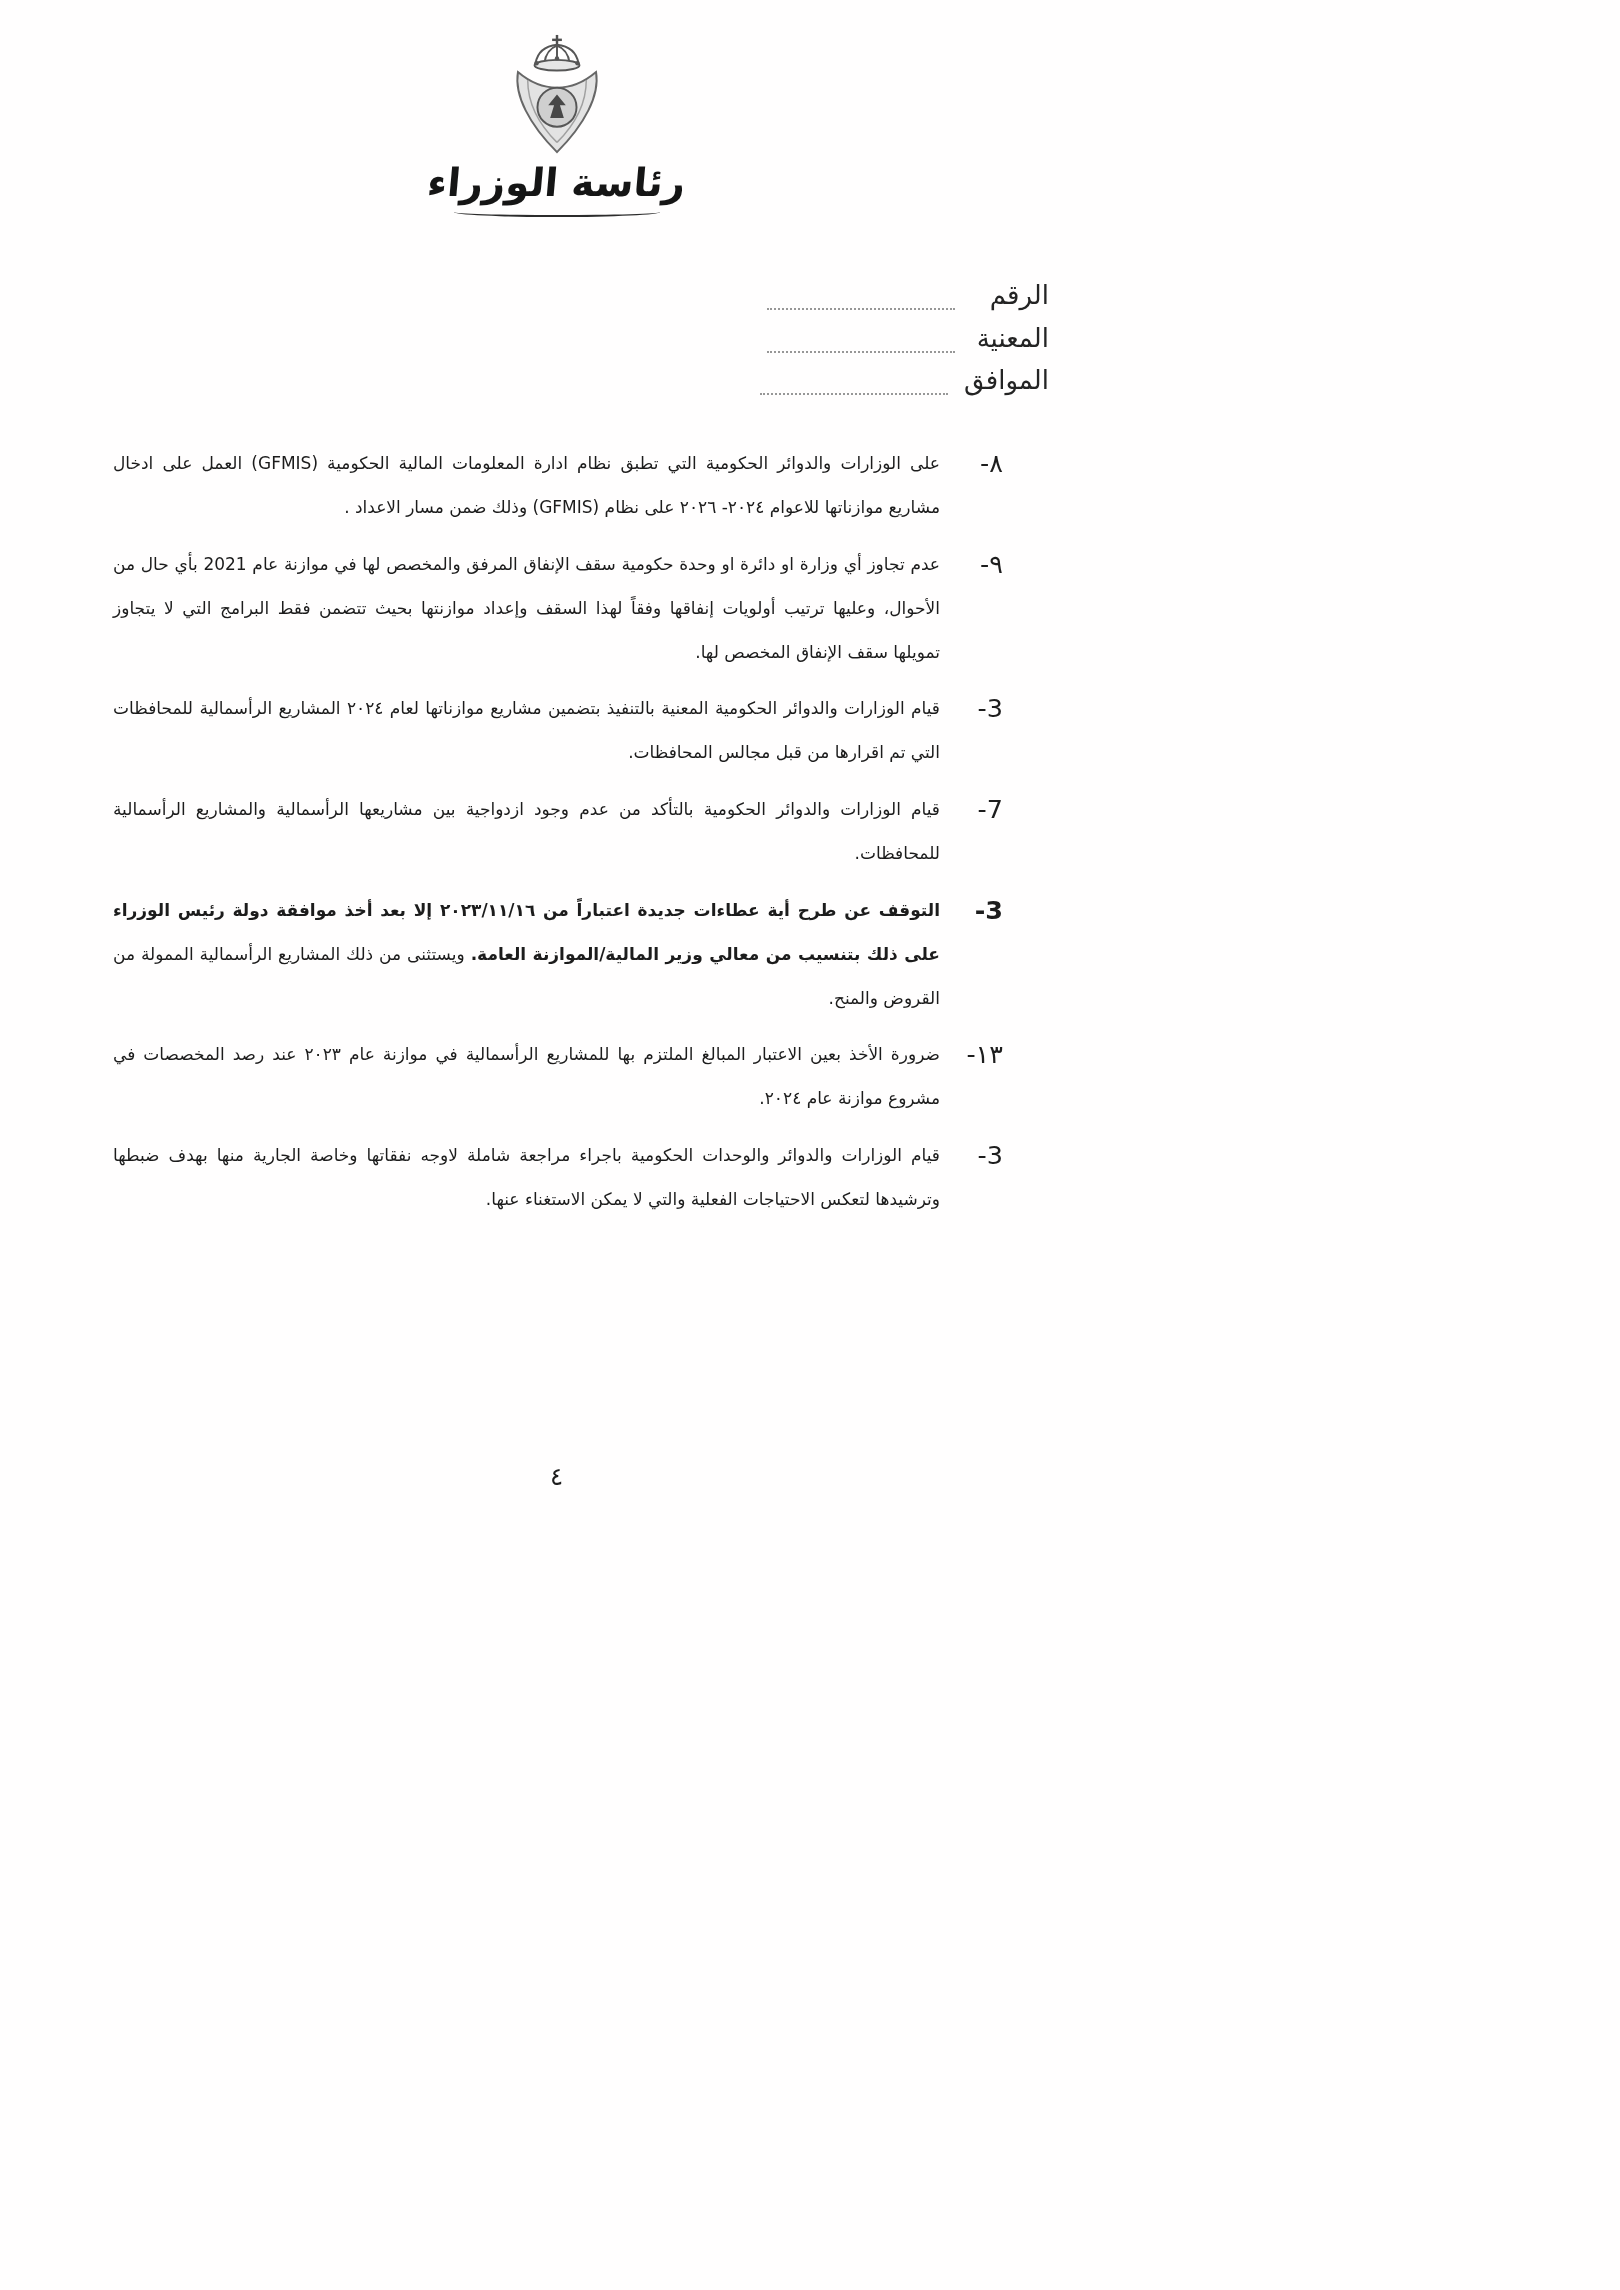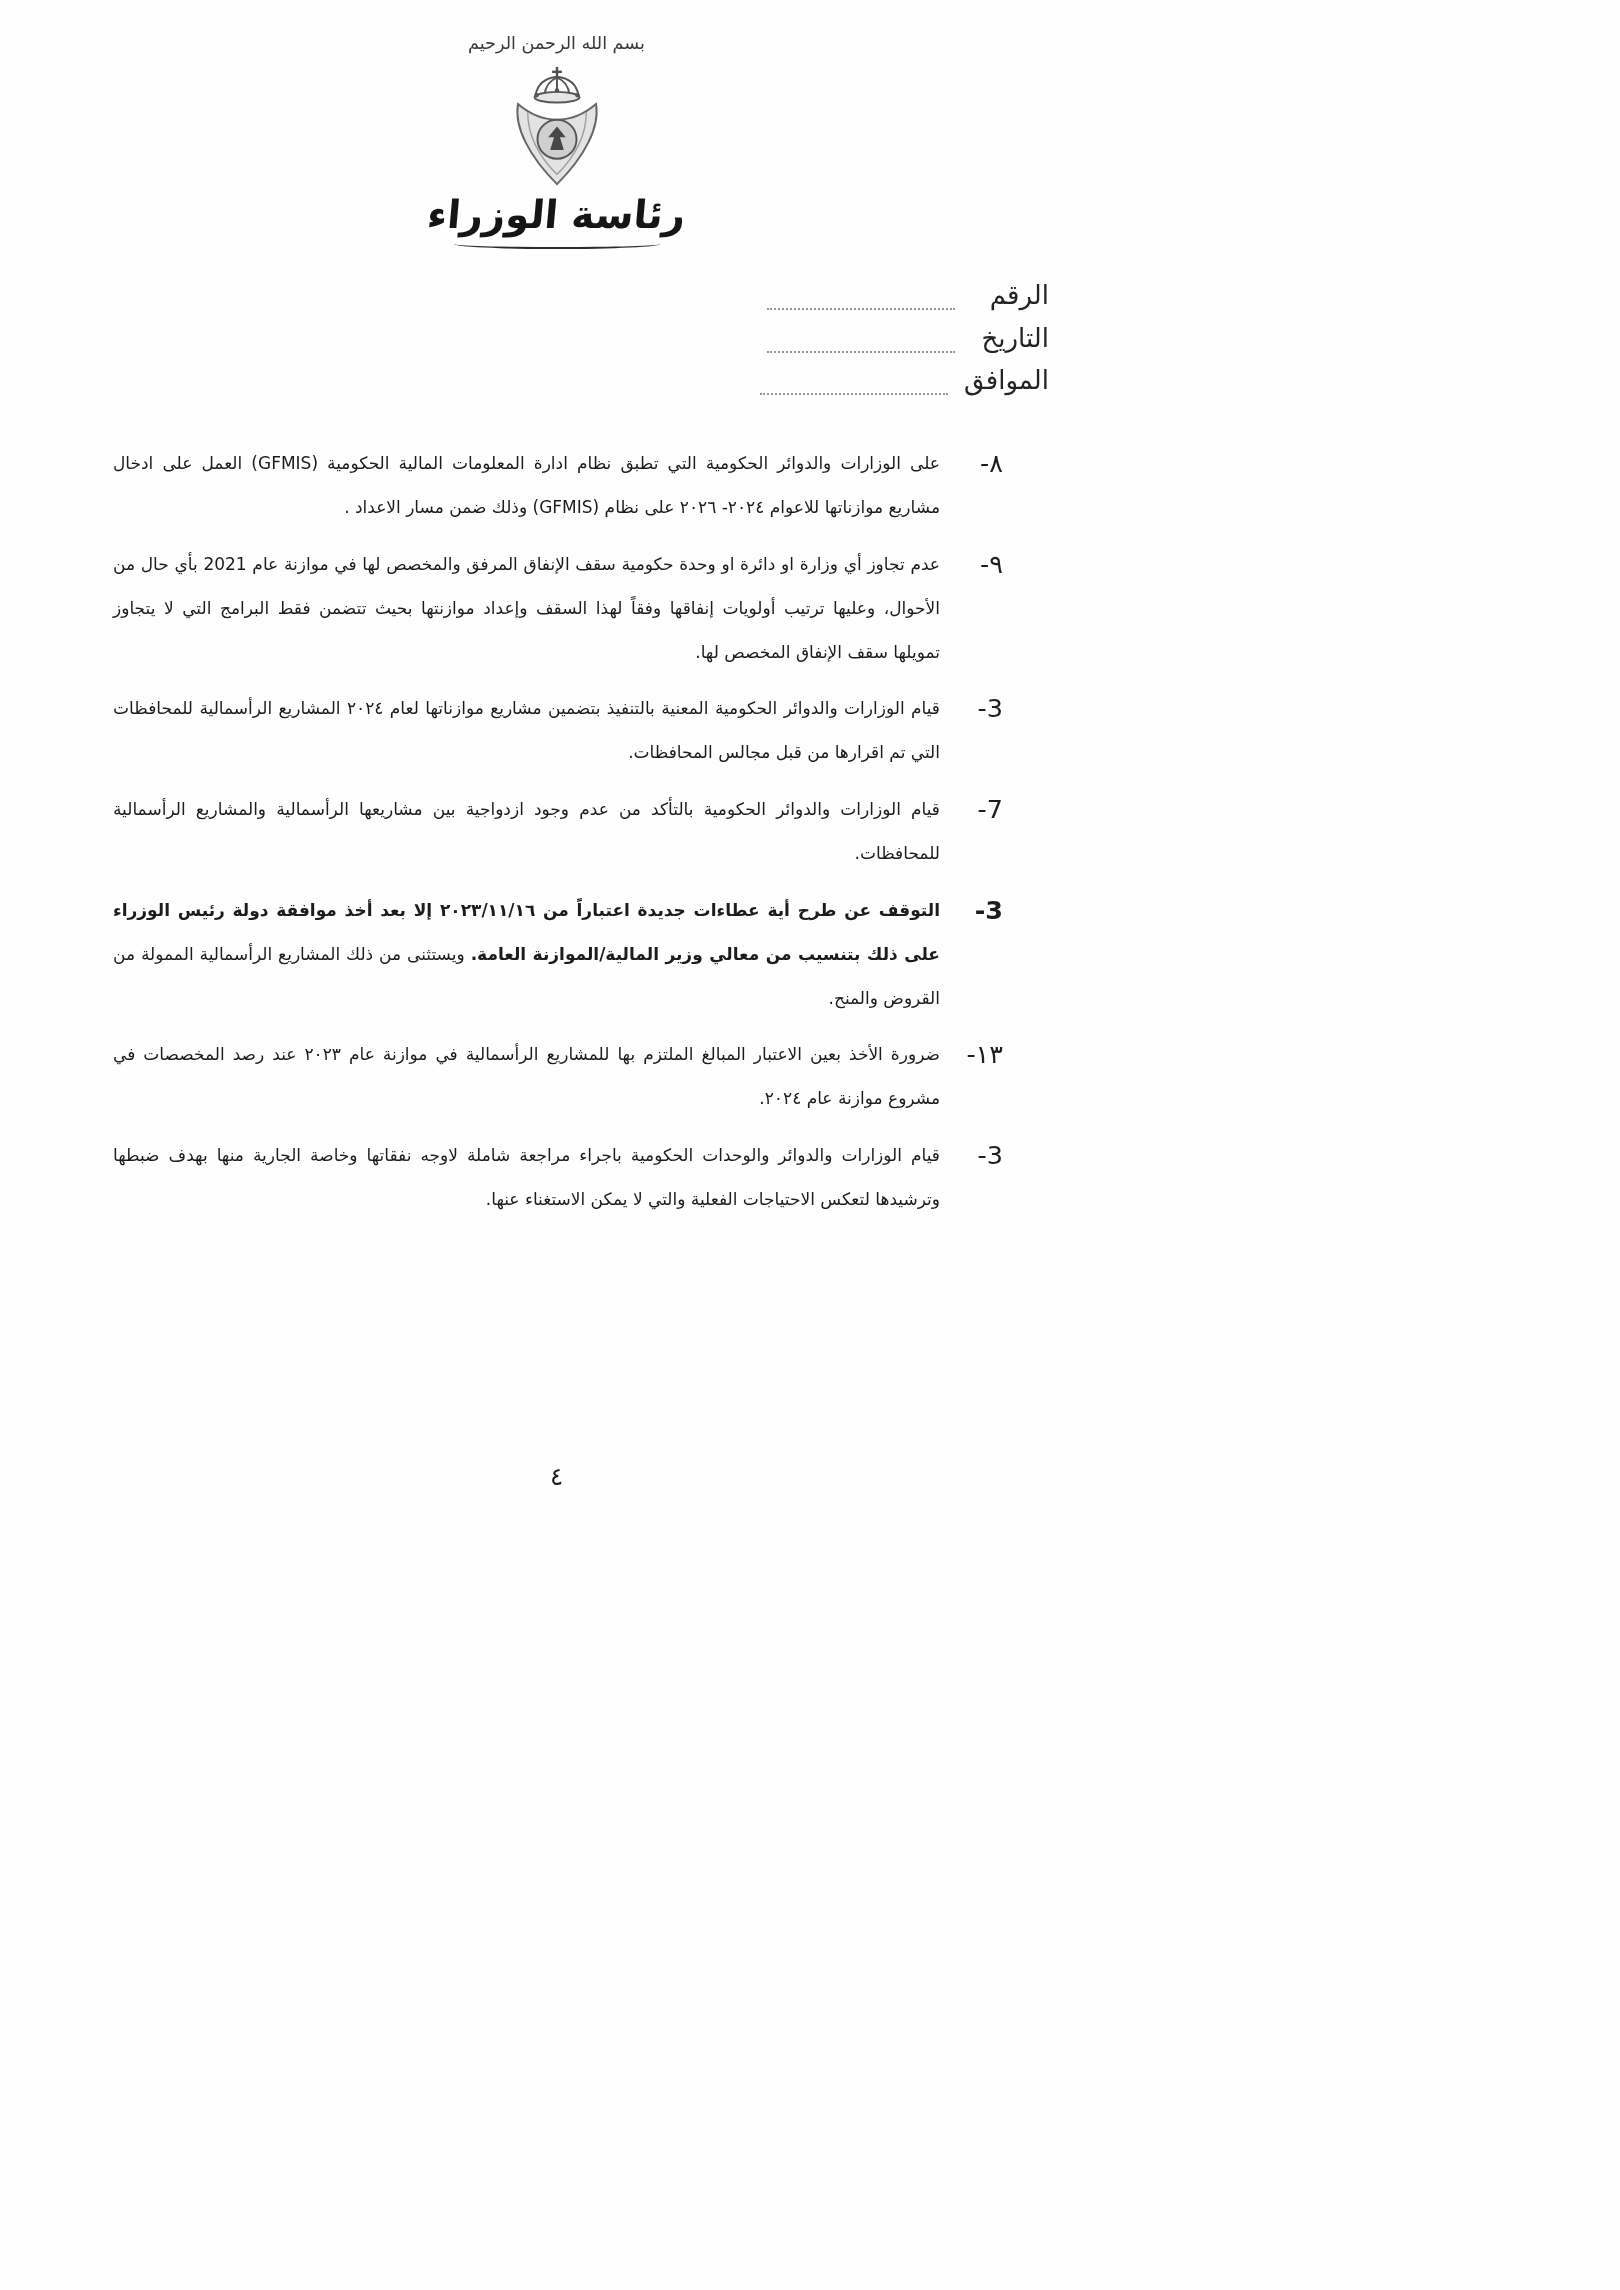--- a/index.html
+++ b/index.html
@@ -112,21 +112,20 @@
     font-size: 24.5px;
     color: #1d1d1d;
   }
 </style>
 </head>
 <body>
 
 <div class="page">
 
   <div class="header">
-    <div class="bismillah">بسم الله الرحمن الرحيم</div>
 
     <div class="emblem-wrap">
       <svg width="102" height="125" viewBox="0 0 104 128">
 
         <g stroke="#4f4f4f" stroke-width="2.5" fill="none">
           <line x1="52" y1="2" x2="52" y2="13"></line>
           <line x1="47" y1="7" x2="57" y2="7"></line>
         </g>
 
         <g stroke="#565656" stroke-width="2" fill="none">
@@ -153,21 +152,21 @@
     <div class="letterhead-title">رئاسة الوزراء</div>
     <div class="title-flourish"></div>
   </div>
 
   <div class="meta">
     <div class="meta-row">
       <span class="meta-label">الرقم</span>
       <span class="meta-line"></span>
     </div>
     <div class="meta-row">
-      <span class="meta-label">التاريخ</span>
+      <span class="meta-label">المعنية</span>
       <span class="meta-line"></span>
     </div>
     <div class="meta-row">
       <span class="meta-label">الموافق</span>
       <span class="meta-line"></span>
     </div>
   </div>
 
   <div class="body-list">
 

